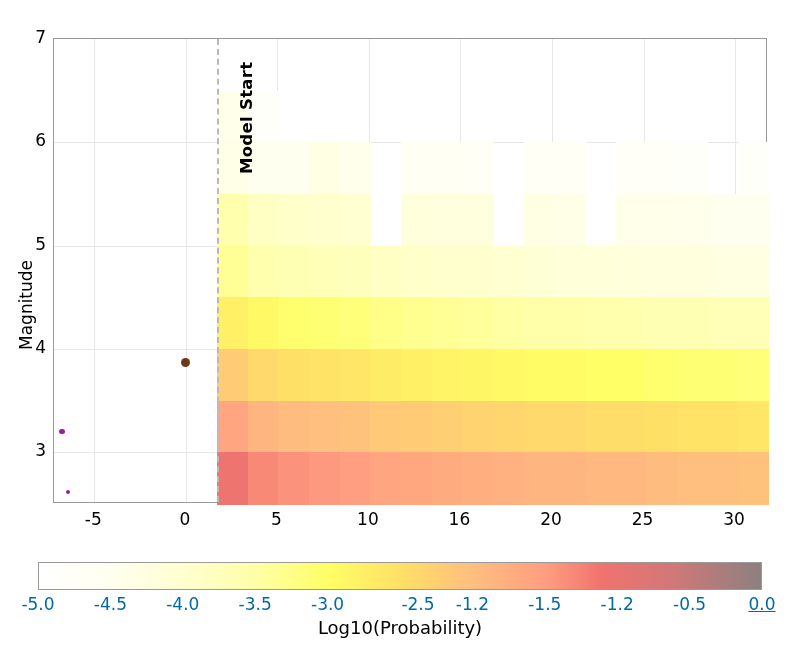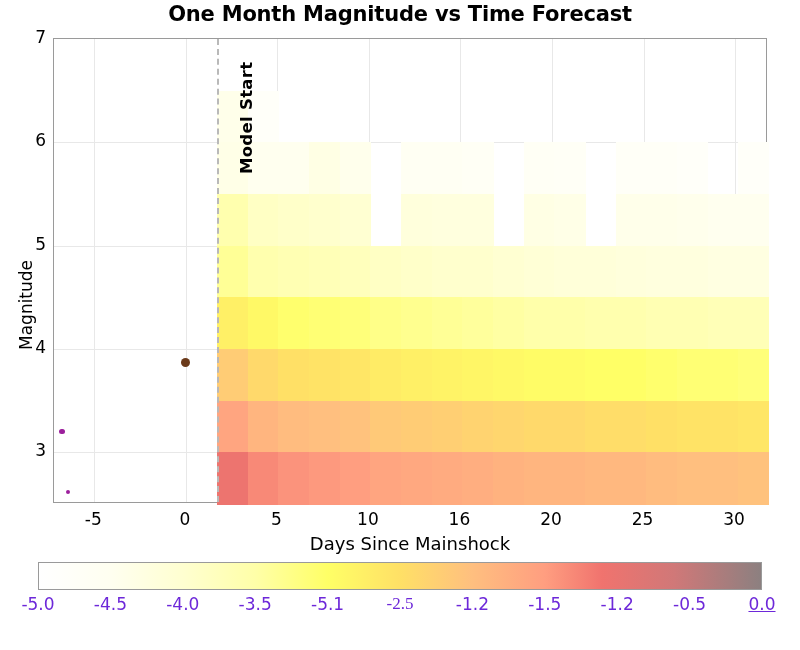--- a/index.html
+++ b/index.html
@@ -69,33 +69,32 @@
   #colorbar{
     position:absolute;left:0;top:0;width:100%;height:100%;
     border:1px solid #9a9a9a;box-sizing:border-box;
     background:linear-gradient(to right,
       #ffffff 0%, #fffff0 10%, #ffffd0 20%, #ffffa8 30%,
       #ffff66 40%, #ffe066 50%, #ffbf7f 60%, #ff9e80 70%,
       #f0736e 78%, #d07878 88%, #8c8080 100%);
   }
   .cbtick{
     position:absolute;top:594px;width:60px;text-align:center;
-    font-size:17px;color:#6d28d9;
+    font-size:17px;color:#0369a1;
   }
   #cblabel{
     position:absolute;left:0;top:617px;width:800px;text-align:center;
     font-size:18px;color:#000;
   }
 </style>
 </head>
 <body>
 
 <div id="figure">
 
-  <div id="chart-title">One Month Magnitude vs Time Forecast</div>
 
   <div id="plot-area">
     <div id="grid-layer">
         <div class="gridline-h" style="top: 413.333px;"></div>
         <div class="gridline-h" style="top: 310px;"></div>
         <div class="gridline-h" style="top: 206.667px;"></div>
         <div class="gridline-h" style="top: 103.333px;"></div>
         <div class="gridline-v" style="left: 40.2769px;"></div>
         <div class="gridline-v" style="left: 131.815px;"></div>
         <div class="gridline-v" style="left: 223.354px;"></div>
@@ -251,32 +250,32 @@
       <div class="xtick" style="left: 154.815px; top: 509px;">0</div>
       <div class="xtick" style="left: 246.354px; top: 509px;">5</div>
       <div class="xtick" style="left: 337.892px; top: 509px;">10</div>
       <div class="xtick" style="left: 429.431px; top: 509px;">16</div>
       <div class="xtick" style="left: 520.969px; top: 509px;">20</div>
       <div class="xtick" style="left: 612.508px; top: 509px;">25</div>
       <div class="xtick" style="left: 704.046px; top: 509px;">30</div>
     </div>
 
   <div id="ylabel" style="left: 16px; top: 350px;">Magnitude</div>
-  <div id="xlabel">Days Since Mainshock</div>
 
   <div id="colorbar-wrap">
     <div id="colorbar"></div>
   </div>
   <div id="cbtick-layer">
       <div class="cbtick" style="left: 8px;">-5.0</div>
       <div class="cbtick" style="left: 80.4px;">-4.5</div>
       <div class="cbtick" style="left: 152.8px;">-4.0</div>
       <div class="cbtick" style="left: 225.2px;">-3.5</div>
-      <div class="cbtick" style="left: 297.6px;">-5.1</div>
-      <div class="cbtick" style="left: 370px; font-family: Liberation Serif, serif;">-2.5</div>
+      <div class="cbtick" style="left: 297.6px;">-3.0</div>
+      <div class="cbtick" style="left: 388px;">-2.5</div>
       <div class="cbtick" style="left: 442.4px;">-1.2</div>
       <div class="cbtick" style="left: 514.8px;">-1.5</div>
       <div class="cbtick" style="left: 587.2px;">-1.2</div>
       <div class="cbtick" style="left: 659.6px;">-0.5</div>
       <div class="cbtick" style="left: 732px; text-decoration: underline;">0.0</div>
     </div>
+  <div id="cblabel">Log10(Probability)</div>
 
 </div>
 
 </body></html>

